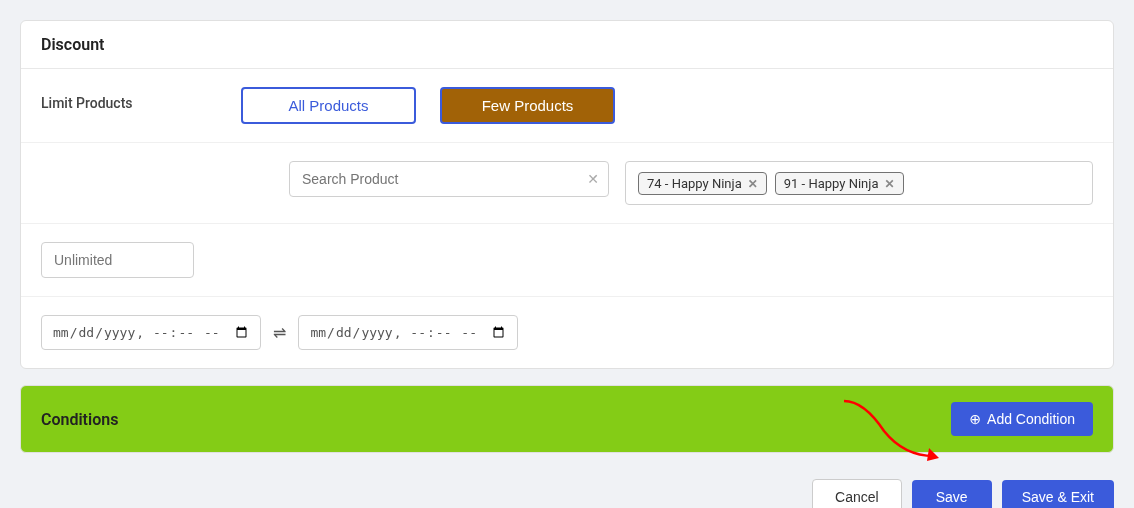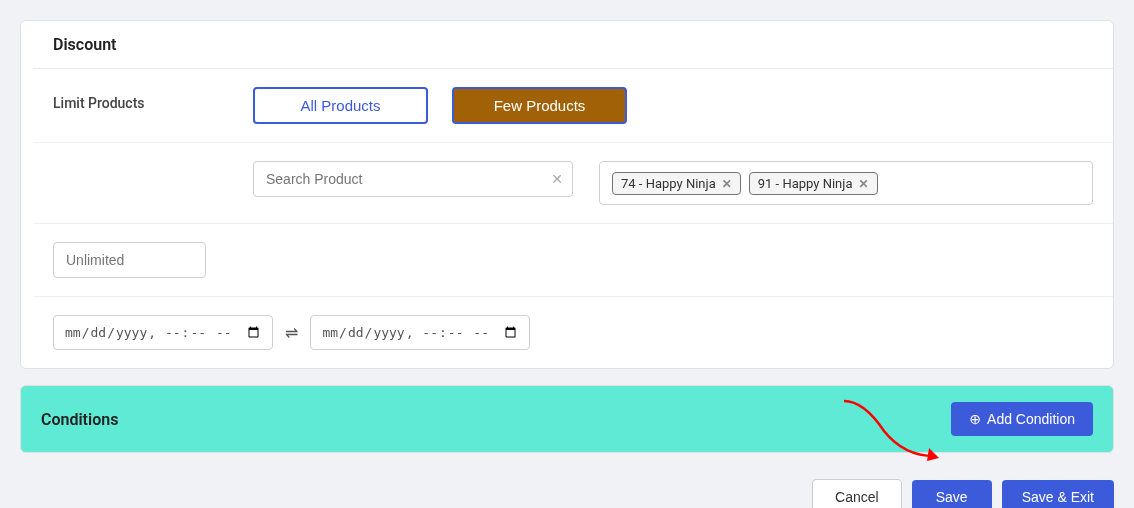--- a/index.html
+++ b/index.html
@@ -14,21 +14,20 @@
     }
     .page-wrapper {
       width: 1134px;
       background: #f0f2f5;
     }
     .card {
       background: #fff;
       border: 1px solid #e0e0e0;
       border-radius: 6px;
       margin-bottom: 16px;
-      padding-left: 12px;
     }
     .card-header {
       padding: 14px 20px;
       border-bottom: 1px solid #e8e8e8;
     }
     .card-header h2 {
       font-size: 16px;
       font-weight: 600;
       color: #222;
     }
@@ -72,21 +71,22 @@
       margin-right: 8px;
     }
     .btn-filter-filled {
       background: #a16207;
       color: #fff;
     }
     
     .search-product-row {
       display: flex;
       align-items: flex-start;
-      gap: 26px;
+      gap: 16px;
+      margin-left: 48px;
     }
     .search-input-wrapper {
       position: relative;
       width: 320px;
     }
     .search-input {
       width: 100%;
       padding: 9px 30px 9px 12px;
       border: 1px solid #d0d0d0;
       border-radius: 4px;
@@ -155,21 +155,21 @@
       color: #555;
       width: 220px;
       outline: none;
     }
     .swap-icon {
       color: #555;
       font-size: 16px;
     }
     
     .conditions-card {
-      background: #5eead4;
+      background: #84cc16;
       border: 1px solid #e0e0e0;
       border-radius: 6px;
       margin-bottom: 16px;
     }
     .conditions-header {
       display: flex;
       align-items: center;
       justify-content: space-between;
       padding: 16px 20px;
     }

